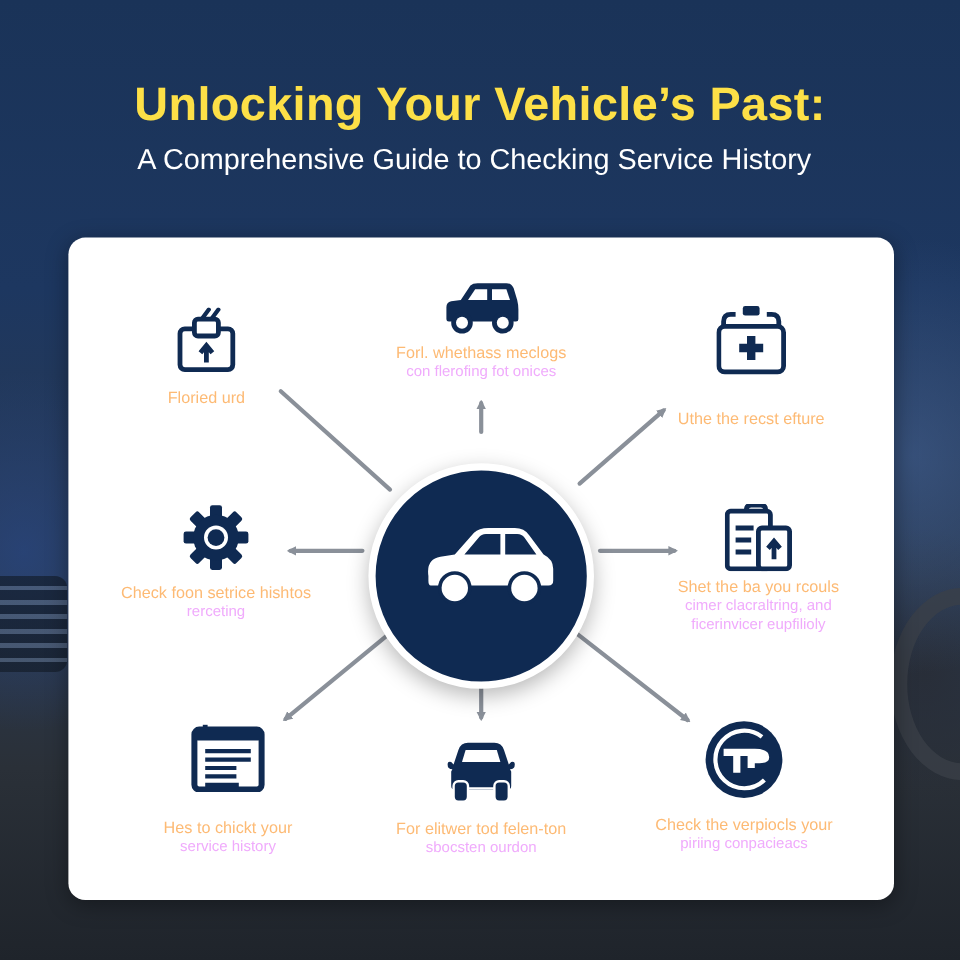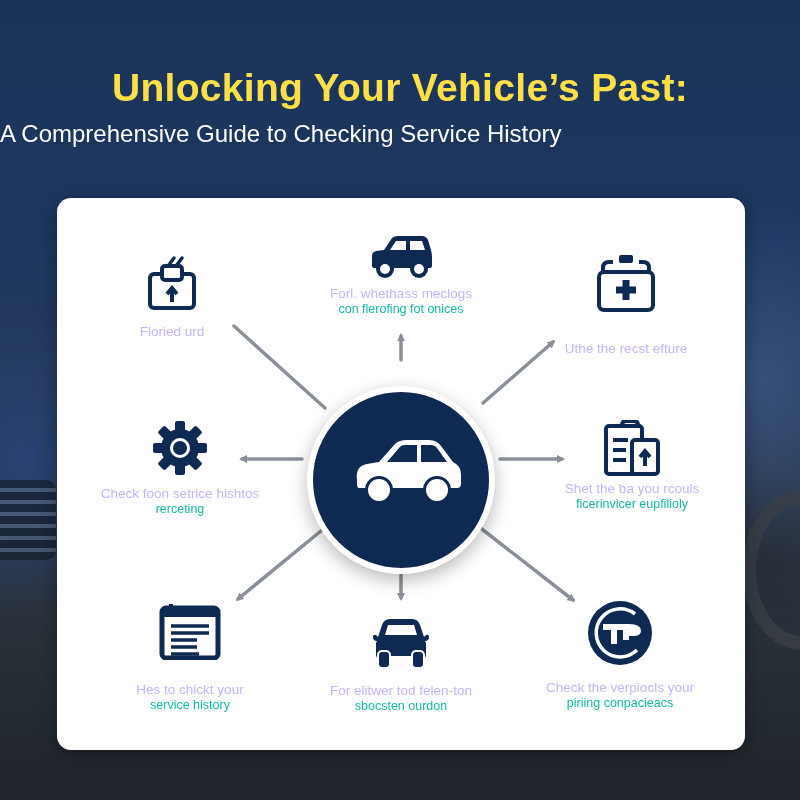--- a/index.html
+++ b/index.html
@@ -24,43 +24,43 @@
     .bg-grille {
       position: absolute; left: 0; top: 480px; width: 56px; height: 80px;
       background: repeating-linear-gradient(180deg, #101822 0 8px, #5a6a80 8px 12px);
       opacity: 0.6; border-radius: 0 10px 10px 0;
     }
     .title {
       position: absolute; left: 0; top: 66px; width: 800px; text-align: center;
       color: #fde047; font-weight: bold; font-size: 39px; letter-spacing: 0.3px;
     }
     .subtitle {
-      position: absolute; left: 0; top: 120px; width: 676px; text-align: left;
+      position: absolute; left: 0; top: 120px; width: 676px; text-align: right;
       color: #ffffff; font-size: 24px;
     }
     .card {
       position: absolute; left: 57px; top: 198px; width: 688px; height: 552px;
       background: #ffffff; border-radius: 14px;
       box-shadow: 0 4px 18px rgba(0,0,0,0.35);
     }
     .hub {
       position: absolute; left: 307px; top: 386px; width: 188px; height: 188px;
       border-radius: 50%; background: #0f2a52;
       border: 6px solid #ffffff;
       box-shadow: 0 6px 18px rgba(0,0,0,0.28);
     }
     .hub svg { position: absolute; left: 36px; top: 36px; }
     .arrows { position: absolute; left: 0; top: 0; }
     .node { position: absolute; text-align: center; }
     .node .icon { display: block; margin: 0 auto; }
     .node .h {
-      color: #c4b5fd; font-size: 13.5px; white-space: nowrap; margin-top: 8px;
+      color: #fdba74; font-size: 13.5px; white-space: nowrap; margin-top: 8px;
     }
     .node .s {
-      color: #14b8a6; font-size: 12.5px; line-height: 16px; white-space: nowrap;
+      color: #f0abfc; font-size: 12.5px; line-height: 16px; white-space: nowrap;
     }
   </style>
 </head>
 <body>
 
 <div class="bg"></div>
 <div class="bg-grille"></div>
 <div class="bg-wheel"></div>
 
 <h1 class="title">Unlocking Your Vehicle’s Past:</h1>
@@ -155,20 +155,21 @@
 
 <div class="node" style="left:548px; top:420px; width:168px;">
   <svg class="icon" width="56" height="56" viewBox="0 0 56 56">
     <path d="M18,5 Q18,1 22,1 L30,1 Q34,1 34,5" stroke="#0f2a52" stroke-width="4" fill="none"></path>
     <rect x="2" y="6" width="36" height="48" rx="3" fill="none" stroke="#0f2a52" stroke-width="4"></rect>
     <path d="M9,20 L24,20 M9,30 L22,30 M9,40 L22,40" stroke="#0f2a52" stroke-width="4"></path>
     <rect x="28" y="20" width="26" height="34" rx="3" fill="#fff" stroke="#0f2a52" stroke-width="4"></rect>
     <path d="M41,46 L41,32 M36,37 L41,31 L46,37" stroke="#0f2a52" stroke-width="4" fill="none"></path>
   </svg>
   <div class="h" style="margin-top:5px;">Shet the ba you rcouls</div>
+  <div class="s">cimer clacraltring, and</div>
   <div class="s">ficerinvicer eupfilioly</div>
 </div>
 
 <div class="node" style="left:120px; top:602px; width:140px;">
   <svg class="icon" width="62" height="58" viewBox="0 0 62 58">
     <rect x="10" y="2" width="4" height="6" fill="#0f2a52"></rect>
     <rect x="3" y="6" width="56" height="50" rx="4" fill="none" stroke="#0f2a52" stroke-width="5"></rect>
     <rect x="3" y="6" width="56" height="9" rx="3" fill="#0f2a52"></rect>
     <path d="M12,24 L50,24 M12,31 L50,31 M12,38 L38,38 M12,45 L38,45 M12,52 L40,52" stroke="#0f2a52" stroke-width="3.5"></path>
   </svg>

